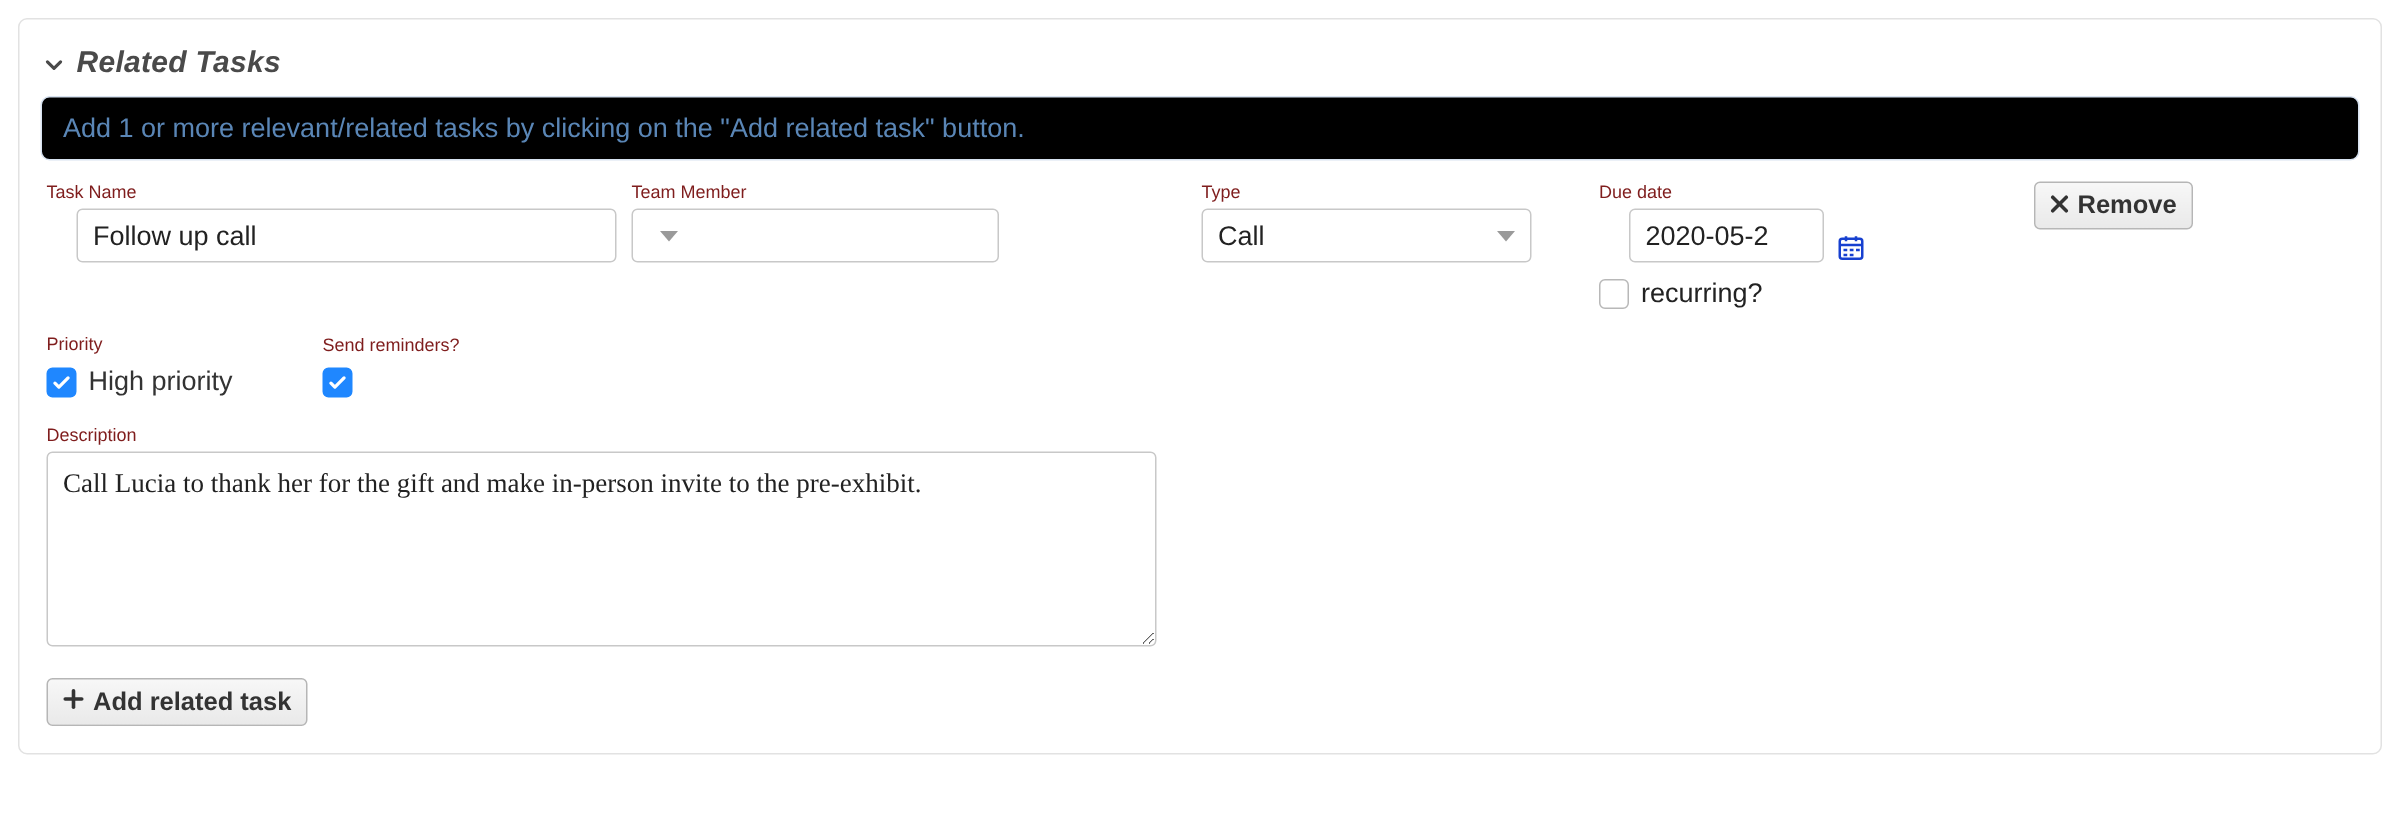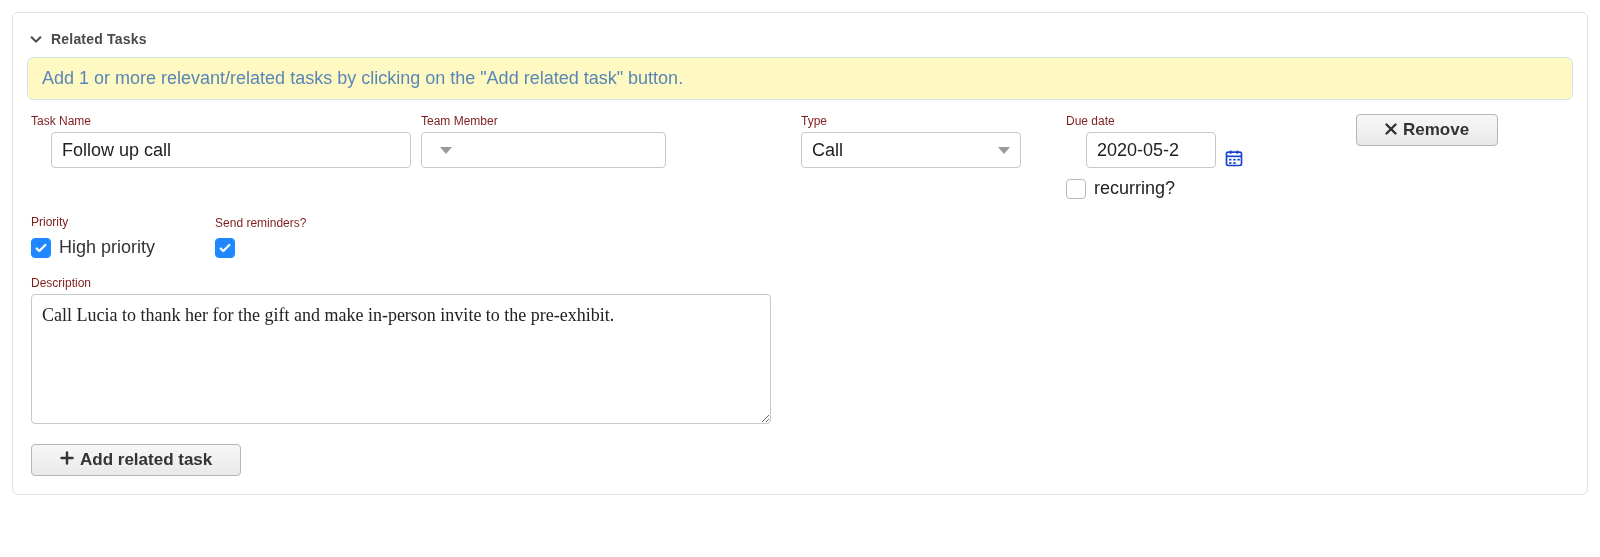--- a/index.html
+++ b/index.html
@@ -24,26 +24,27 @@
       cursor: pointer;
       user-select: none;
     }
     .section-header .chev {
       width: 14px; height: 14px;
       color: #4a4a4a;
       display: inline-flex; align-items: center; justify-content: center;
     }
     .section-title {
       font-weight: 700;
-      font-size: 14px;
+      font-size: 20px;
       color: #4a4a4a;
       letter-spacing: 0.2px;
+      font-style: italic;
     }
     .hint-banner {
-      background: #fef9c3;
+      background: #000000;
       border: 1px solid #d7e2f0;
       border-radius: 6px;
       padding: 10px 14px;
       color: #5a86b6;
       font-size: 18px;
       margin-bottom: 14px;
     }
     .task-grid {
       display: grid;
       grid-template-columns: 360px 350px 235px 260px 140px;
@@ -120,21 +121,21 @@
       border-color: #1f87ff;
       color: #fff;
     }
     .btn {
       display: inline-flex;
       align-items: center;
       gap: 6px;
       background: linear-gradient(#f7f7f7,#e9e9e9);
       border: 1px solid #b6b6b6;
       border-radius: 4px;
-      padding: 4px 28px;
+      padding: 4px 10px;
       font-size: 17px;
       font-weight: 600;
       color: #333;
       cursor: pointer;
       height: 32px;
     }
     .btn .icon { stroke: currentColor; }
     .remove-col { padding-top: 0px; }
     .row2 {
       grid-column: 1 / span 2;

